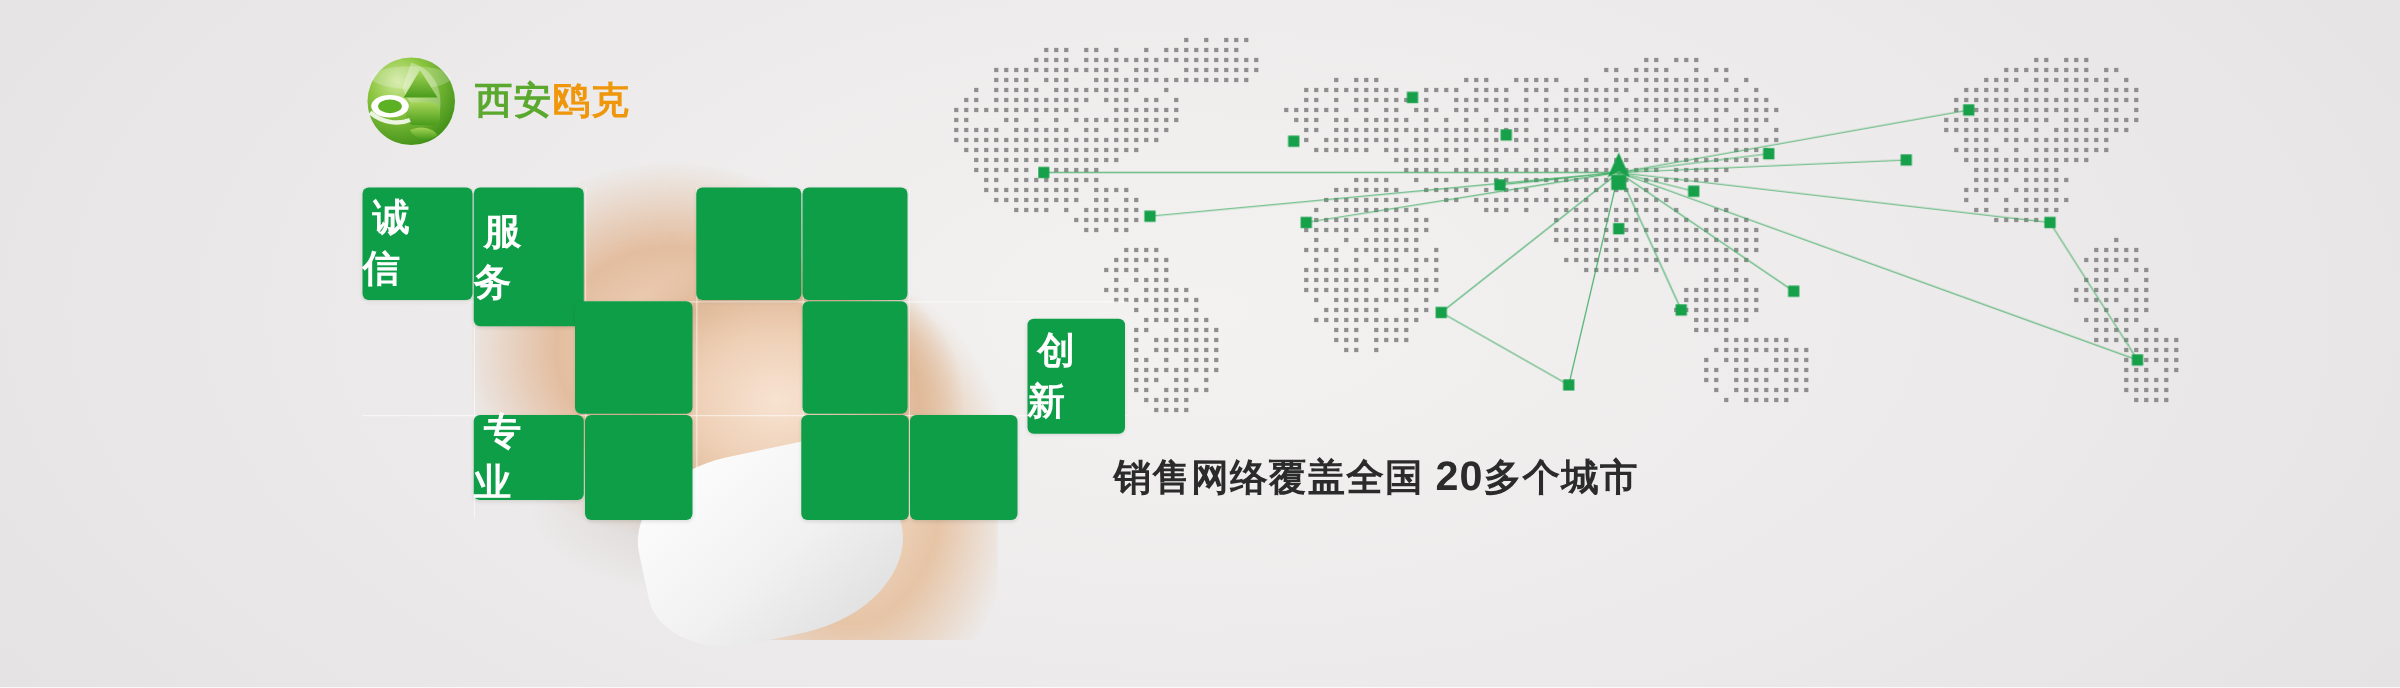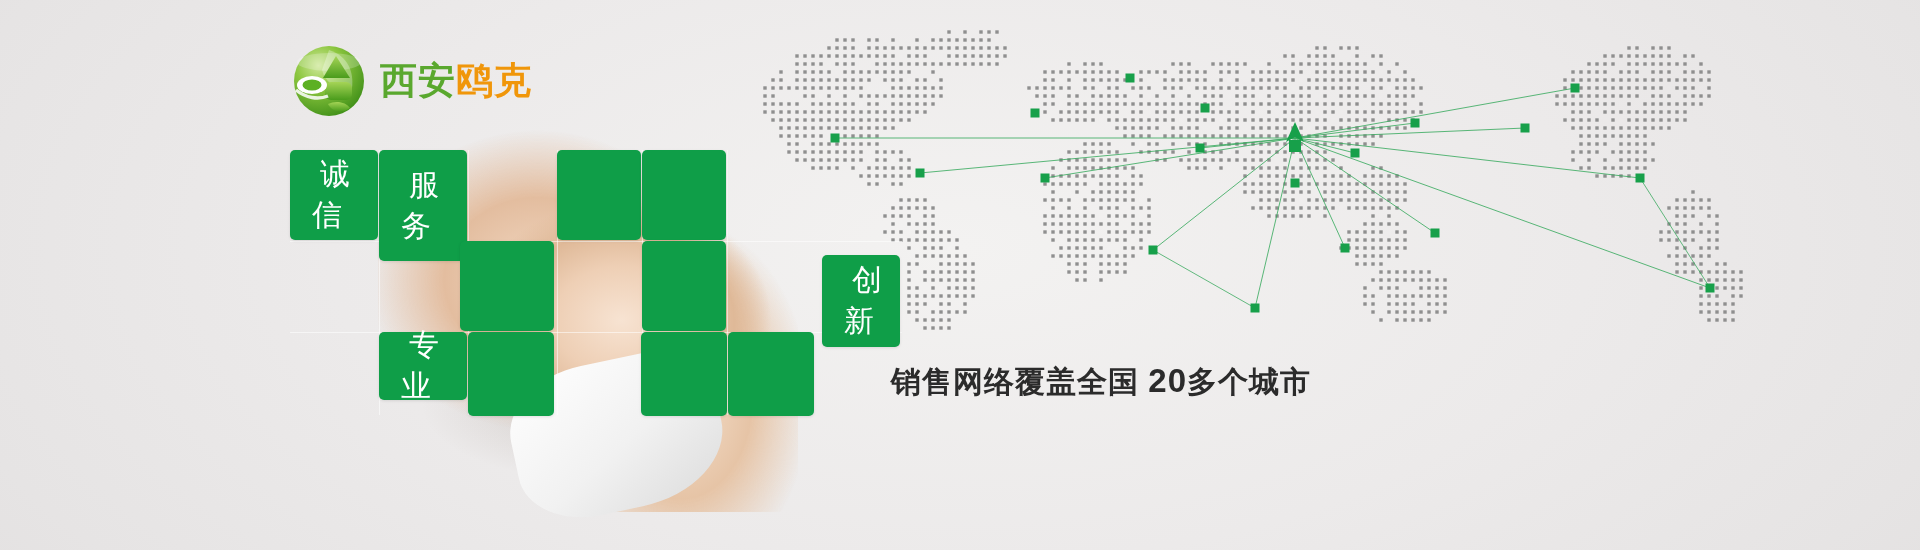--- a/index.html
+++ b/index.html
@@ -16,21 +16,21 @@
   }
 
   
   #logo-block {
     position: absolute; left: 292px; top: 44px;
     display: flex; align-items: center; gap: 14px;
   }
   #logo-mark { width: 74px; height: 74px; position: relative; }
   #logo-text { display: flex; flex-direction: column; gap: 2px; }
   .logo-line1 {
-    font-size: 37px; font-weight: bold; line-height: 1.12;
+    font-size: 30px; font-weight: bold; line-height: 1.12;
     letter-spacing: 1px; white-space: nowrap;
   }
   .logo-line1 .green { color: #5aa82e; }
   .logo-line1 .orange { color: #f0960a; }
   .logo-line2 {
     font-size: 23px; font-weight: bold; color: #4e9e22;
     letter-spacing: 0.5px; line-height: 1.15; white-space: nowrap;
   }
 
   
@@ -64,24 +64,23 @@
     position: absolute; background: rgba(255,255,255,0.55);
   }
 
   
   .tile {
     position: absolute;
     background: #0f9e48;
     border-radius: 5px;
     display: flex; align-items: center; justify-content: center;
     color: #ffffff;
-    font-size: 30px; font-weight: normal;
+    font-size: 30px; font-weight: bold;
     letter-spacing: 8px; text-indent: 8px;
     box-shadow: 0 1px 3px rgba(0,0,0,0.10);
-    padding-left: 22px;
   }
   .tile.blank { background: #0f9e48; }
 
   
   #map-wrap {
     position: absolute; left: 735px; top: 18px;
     width: 1160px; height: 340px;
   }
   #map-canvas { position: absolute; inset: 0; }
 

